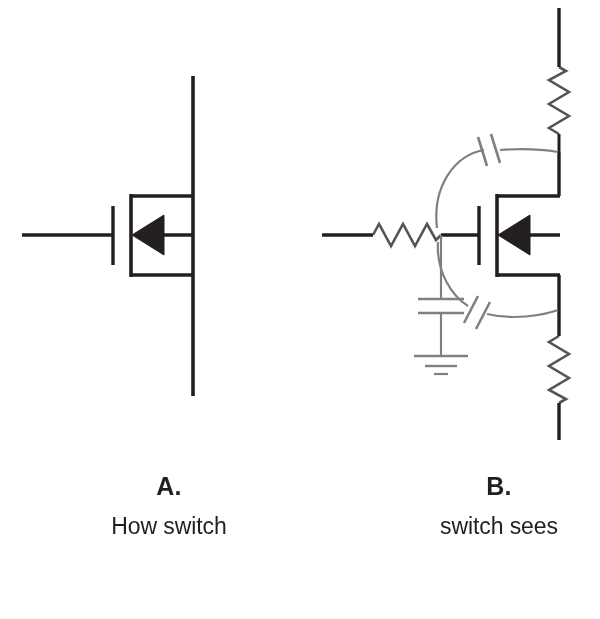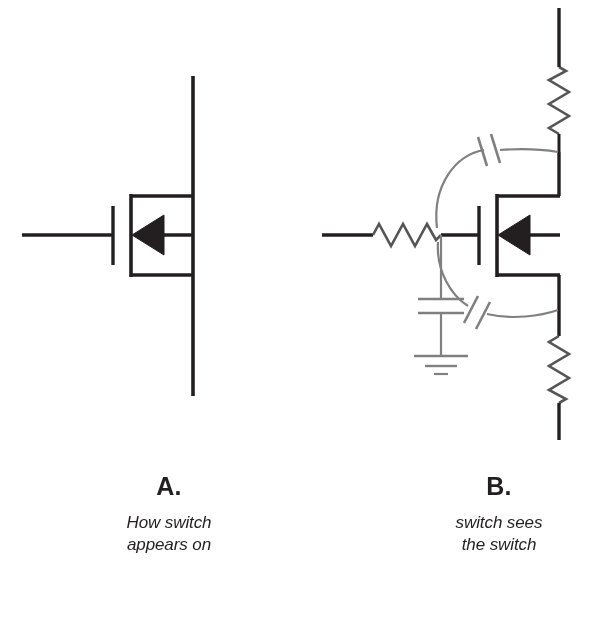--- a/index.html
+++ b/index.html
@@ -35,24 +35,23 @@
   }
   .caption-letter {
     font-weight: bold;
     font-size: 25px;
     letter-spacing: 0.2px;
     display: block;
     margin-bottom: 9px;
   }
   .caption-line {
     display: block;
-    font-size: 17px;
+    font-size: 23px;
     font-weight: normal;
     letter-spacing: -0.1px;
-    font-style: italic;
   }
   #caption-a {
     left: 38px;
     top: 470px;
     width: 262px;
   }
   #caption-b {
     left: 398px;
     top: 470px;
     width: 202px;
@@ -146,22 +145,20 @@
 
         <line x1="464" y1="323" x2="478" y2="296" stroke="#808080" stroke-width="2.6" stroke-linecap="butt"></line>
         <line x1="476" y1="329" x2="490" y2="302" stroke="#808080" stroke-width="2.6" stroke-linecap="butt"></line>
       </g>
     </g>
   </svg>
 
   <div class="caption-block" id="caption-a">
     <span class="caption-letter">A.</span>
     <span class="caption-line">How switch</span>
-    <span class="caption-line">appears on</span>
   </div>
 
   <div class="caption-block" id="caption-b">
     <span class="caption-letter">B.</span>
     <span class="caption-line">switch sees</span>
-    <span class="caption-line">the switch</span>
   </div>
 
 </div>
 
 </body></html>

